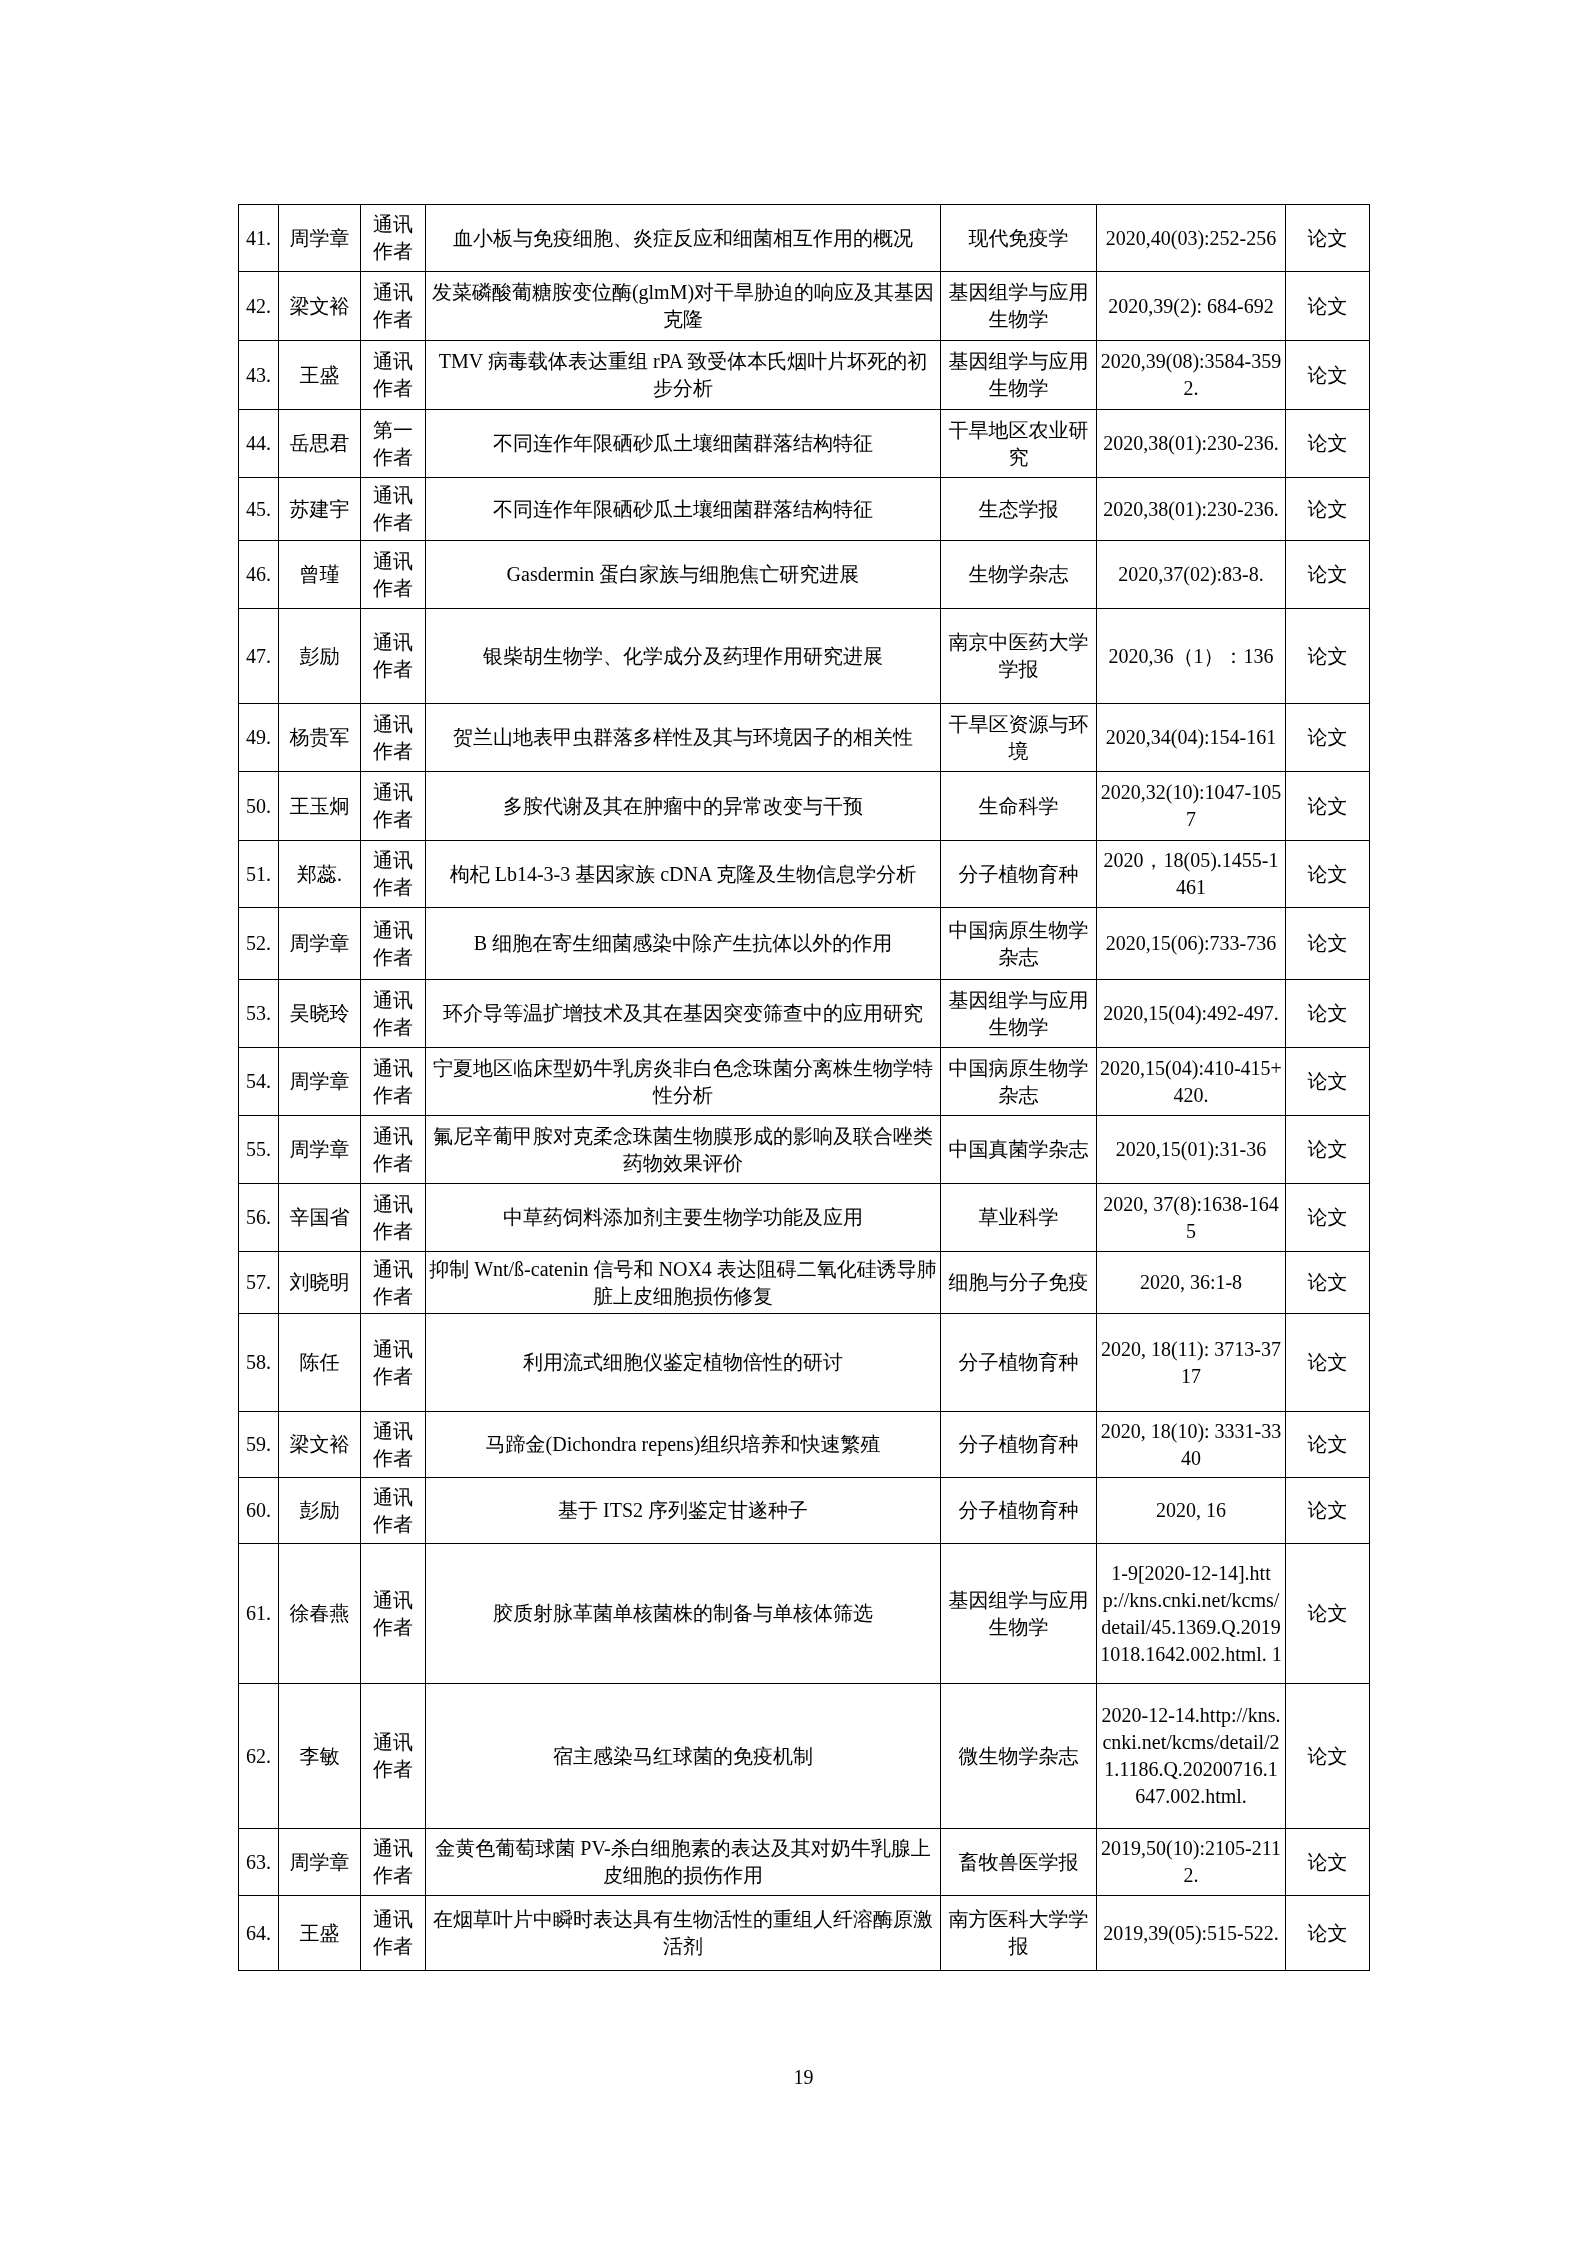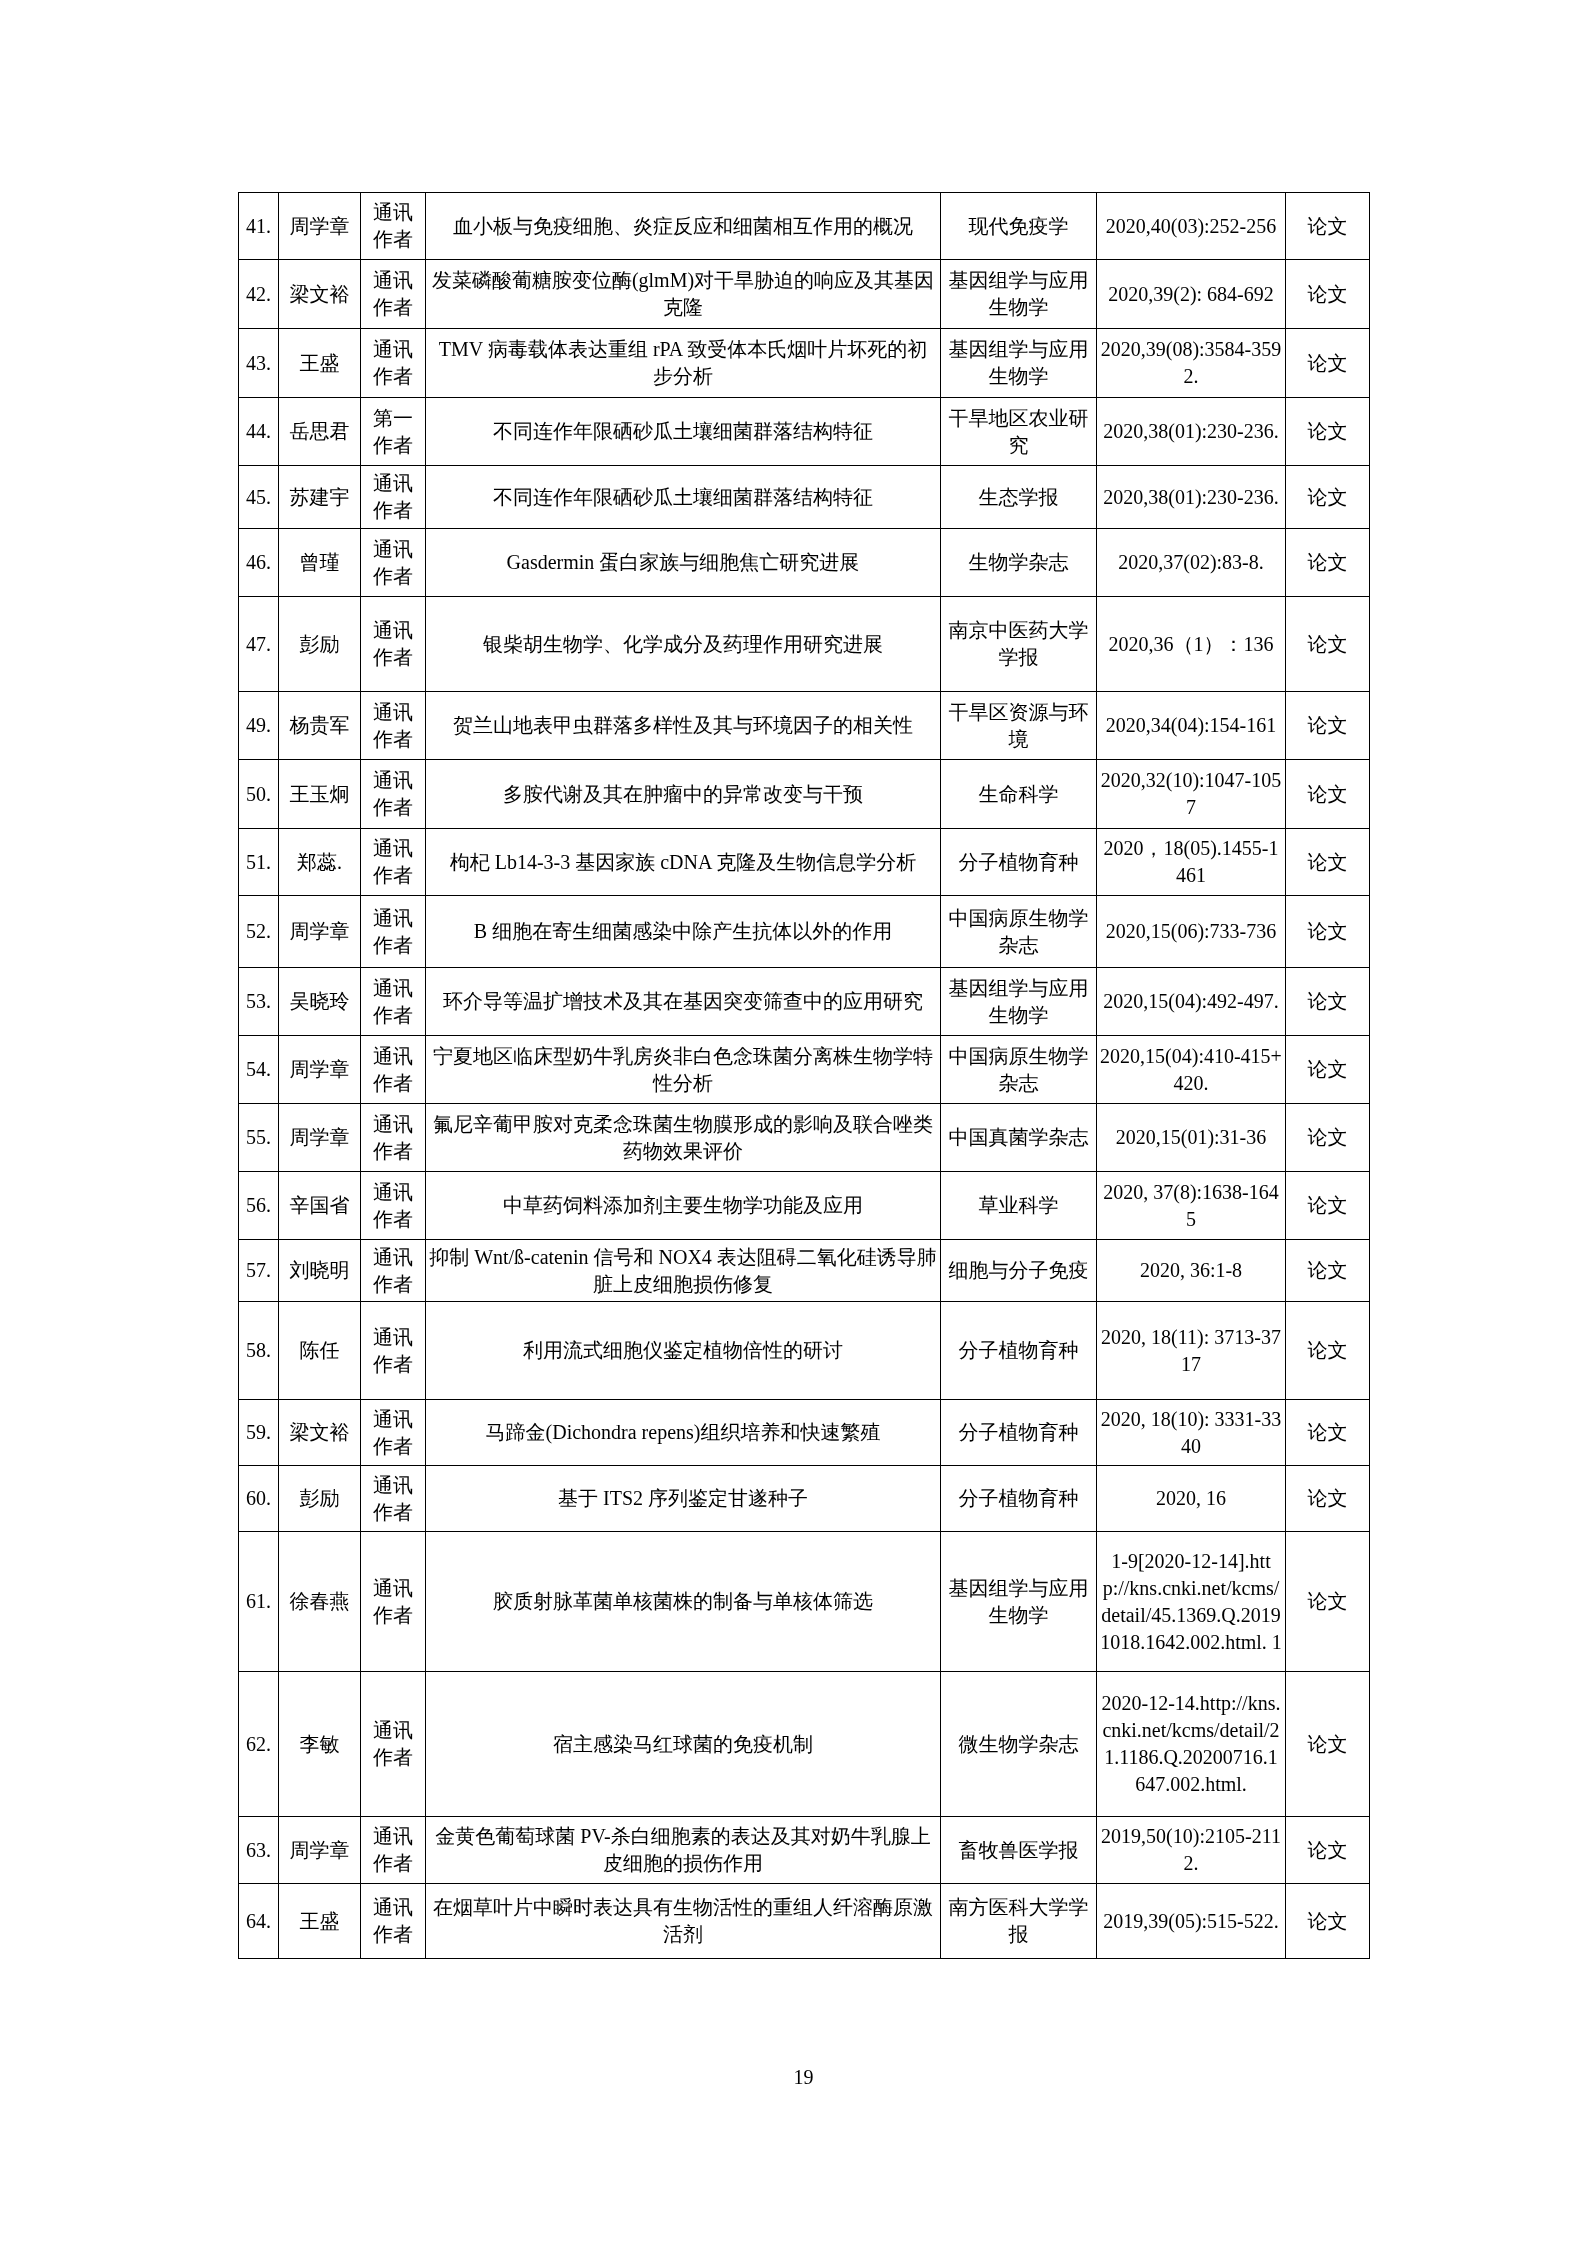--- a/index.html
+++ b/index.html
@@ -12,21 +12,21 @@
     width: 1587px;
     height: 2245px;
     background: #ffffff;
     color: #000000;
     font-family: "Liberation Serif", "DejaVu Serif", serif;
     overflow: hidden;
   }
   table.pub-table {
     position: absolute;
     left: 238px;
-    top: 192px;
+    top: 204px;
     width: 1131px;
     border-collapse: collapse;
     table-layout: fixed;
   }
   table.pub-table td {
     border: 1.5px solid #000000;
     font-size: 20px;
     line-height: 27px;
     padding: 2px 3px;
     vertical-align: middle;

